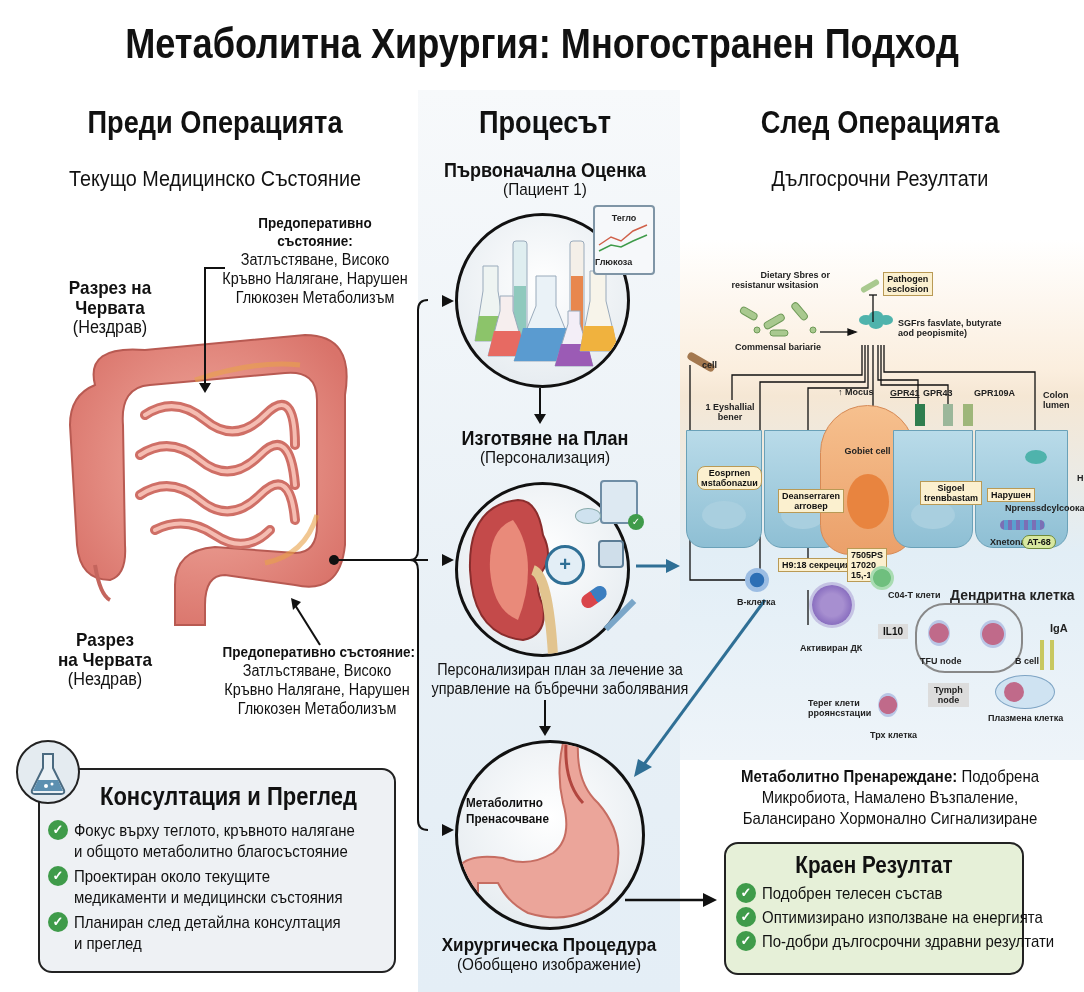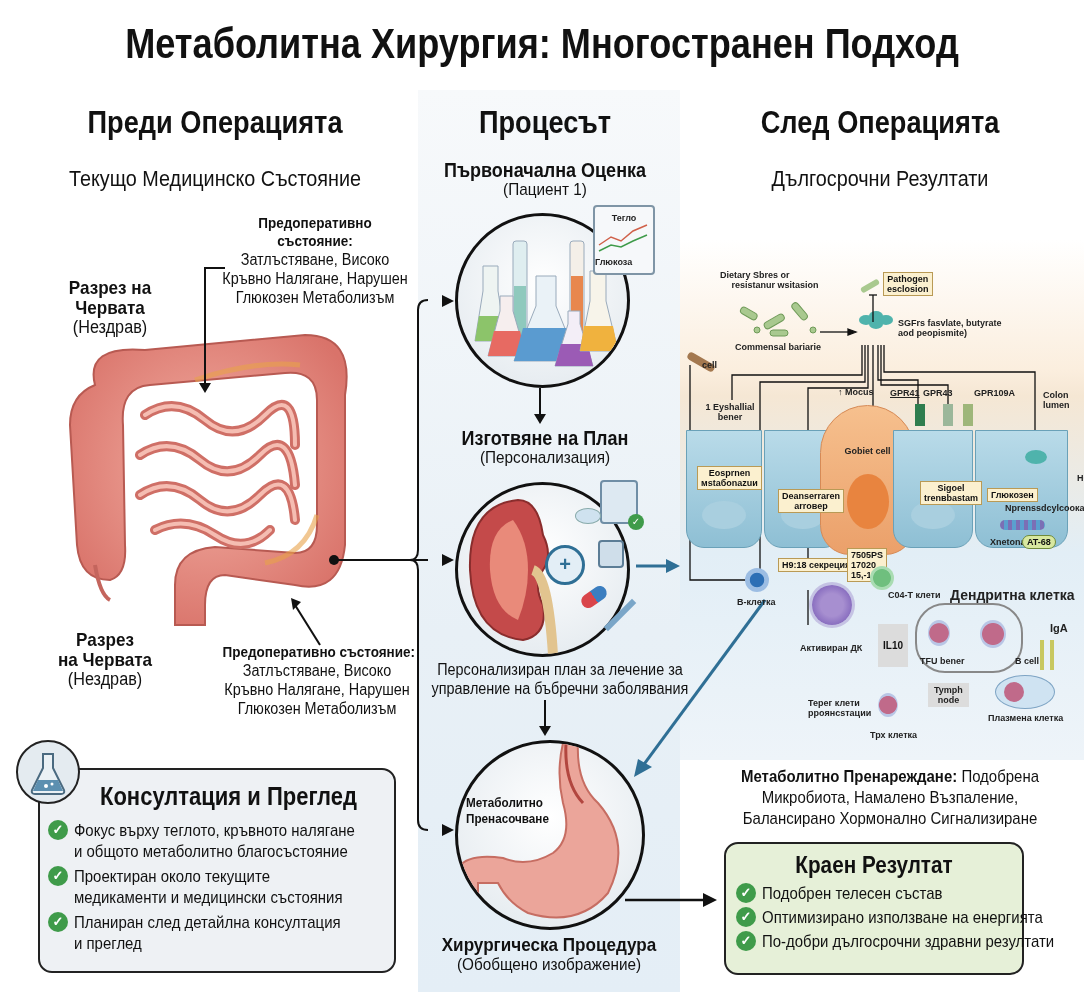--- a/index.html
+++ b/index.html
@@ -241,21 +241,21 @@
   <line x1="0" y1="10" x2="80" y2="10" stroke="#111" stroke-width="2.5"></line>
     <polygon points="78,3 92,10 78,17" fill="#111"></polygon>
 </svg>
 
 <svg class="abs" style="left:630px;top:595px;" width="140" height="185">
   <line x1="135" y1="5" x2="12" y2="172" stroke="#2f6f95" stroke-width="3"></line>
   <polygon points="4,182 8,164 22,172" fill="#2f6f95"></polygon>
 </svg>
 
 <div class="abs" style="left:720px;top:270px;width:110px;">
-  <div class="tiny" style="text-align:left;">Dietary Sbres or</div>
+  <div class="tiny" style="text-align:right;">Dietary Sbres or</div>
   <div class="tiny" style="text-align:center;">resistanur wsitasion</div>
 </div>
 <svg class="abs" style="left:735px;top:300px;" width="90" height="40">
   <g fill="#a9c98f" stroke="#6f9a58" stroke-width="1">
     <rect x="5" y="10" width="18" height="7" rx="3.5" transform="rotate(30 14 13)"></rect>
     <rect x="28" y="18" width="22" height="7" rx="3.5" transform="rotate(-30 39 21)"></rect>
     <rect x="55" y="8" width="20" height="7" rx="3.5" transform="rotate(50 65 11)"></rect>
     <rect x="35" y="30" width="18" height="6" rx="3"></rect>
     <circle cx="22" cy="30" r="3"></circle>
       <circle cx="78" cy="30" r="3"></circle>
@@ -326,58 +326,58 @@
   </div>
 <div class="abs" style="left:820px;top:405px;width:95px;height:150px;background:linear-gradient(180deg,#f6c08e,#eba06a);border-radius:48px 48px 30px 30px;border:1px solid #d68a56;">
   <div class="tiny" style="text-align:center;margin-top:40px;">Gobiet cell</div>
   <div style="margin:18px auto 0;width:42px;height:55px;border-radius:50%;background:#e8843f;"></div>
 </div>
 <div class="abs cell" style="left:893px;top:430px;width:80px;height:118px;">
     <div class="nucleus" style="margin:70px auto 0;width:44px;height:28px;"></div>
   </div>
 <div class="abs cell" style="left:975px;top:430px;width:93px;height:118px;"></div>
 
-<div class="abs tagbox" style="left:697px;top:466px;">
+<div class="abs tagbox" style="left:697px;top:466px;border-radius:8px;">
   <div>Eosprnen</div>
   <div>мstaбonazuи</div>
 </div>
 <div class="abs tagbox" style="left:778px;top:489px;">
   <div>Deanserraren</div>
   <div>arroвер</div>
 </div>
 <div class="abs tagbox" style="left:920px;top:481px;">
   <div>Sigoel</div>
   <div>trenвbastam</div>
 </div>
 <div class="abs" style="left:1025px;top:450px;width:22px;height:14px;border-radius:50%;background:#4fb3ac;"></div>
 <div class="abs tiny" style="left:1077px;top:473px;">HOVCs</div>
-<div class="abs tagbox" style="left:987px;top:488px;">Глюкозен</div>
+<div class="abs tagbox" style="left:987px;top:488px;">Нарушен</div>
 <div class="abs tiny" style="left:1005px;top:503px;">Nprenssdcylcooкa</div>
 <div class="abs" style="left:1000px;top:520px;width:45px;height:10px;background:repeating-linear-gradient(90deg,#7b6fb5 0 4px,#5aa0cf 4px 8px);border-radius:5px;"></div>
 <div class="abs tiny" style="left:990px;top:537px;">Xnetona</div>
 <div class="abs" style="left:1022px;top:535px;padding:1px 4px;border-radius:8px;background:#d8e8a0;border:1px solid #6f8a3a;font-size:9px;font-weight:bold;">AT-68</div>
 
 <div class="abs tagbox" style="left:778px;top:558px;">H9:18 секреция</div>
 <div class="abs tagbox" style="left:847px;top:548px;text-align:left;">
   <div>7505PS</div>
   <div>17020</div>
   <div>15,-16</div>
 </div>
 
 <div class="abs" style="left:745px;top:568px;width:24px;height:24px;border-radius:50%;background:radial-gradient(circle,#2d6fb5 40%,#9cbde3 45%);"></div>
 <div class="abs tiny" style="left:737px;top:597px;">B-клетка</div>
 <div class="abs" style="left:870px;top:566px;width:24px;height:24px;border-radius:50%;background:radial-gradient(circle,#6fbf7e 50%,#a9dcb2 55%);"></div>
 <div class="abs tiny" style="left:888px;top:590px;">C04-T клети</div>
 <div class="abs tiny" style="left:950px;top:590px;font-size:14px;">Дендритна клетка</div>
 <div class="abs" style="left:812px;top:585px;width:40px;height:40px;border-radius:50%;background:radial-gradient(circle,#a78fd0 40%,#8a6fc0 70%);box-shadow:0 0 0 3px rgba(138,111,192,0.35);"></div>
-<div class="abs" style="left:878px;top:624px;padding:16px 5px;background:#dcdcdc;font-size:10px;font-weight:bold;">IL10</div>
+<div class="abs" style="left:878px;top:624px;padding:2px 5px;background:#dcdcdc;font-size:10px;font-weight:bold;">IL10</div>
 <div class="abs tiny" style="left:800px;top:643px;">Активиран ДК</div>
 <div class="abs" style="left:915px;top:603px;width:108px;height:70px;border:2px solid #888;border-radius:30px;"></div>
 <div class="abs" style="left:928px;top:620px;width:22px;height:26px;border-radius:50%;background:radial-gradient(circle,#c06a8a 55%,#b9c6e6 60%);"></div>
-<div class="abs tiny" style="left:920px;top:656px;">TFU bener</div>
+<div class="abs tiny" style="left:920px;top:656px;">TFU node</div>
 <div class="abs" style="left:980px;top:620px;width:26px;height:28px;border-radius:50%;background:radial-gradient(circle,#c06a8a 55%,#b9c6e6 60%);"></div>
 <div class="abs tiny" style="left:980px;top:656px;padding-left:35px;">B cell</div>
 <div class="abs tiny" style="left:1050px;top:623px;font-size:11px;">IgA</div>
 <div class="abs" style="left:1040px;top:640px;width:14px;height:30px;border-left:4px solid #c8c860;border-right:4px solid #c8c860;"></div>
 <div class="abs" style="left:928px;top:683px;padding:2px 6px;background:#dcdcdc;text-align:center;">
   <div class="tiny">Tymph</div>
   <div class="tiny">node</div>
 </div>
 <div class="abs" style="left:995px;top:675px;width:60px;height:34px;border-radius:50%;background:#cfe3f2;border:1px solid #7ea4c4;">
     <div style="margin:6px 0 0 8px;width:20px;height:20px;border-radius:50%;background:#c06a8a;"></div>

